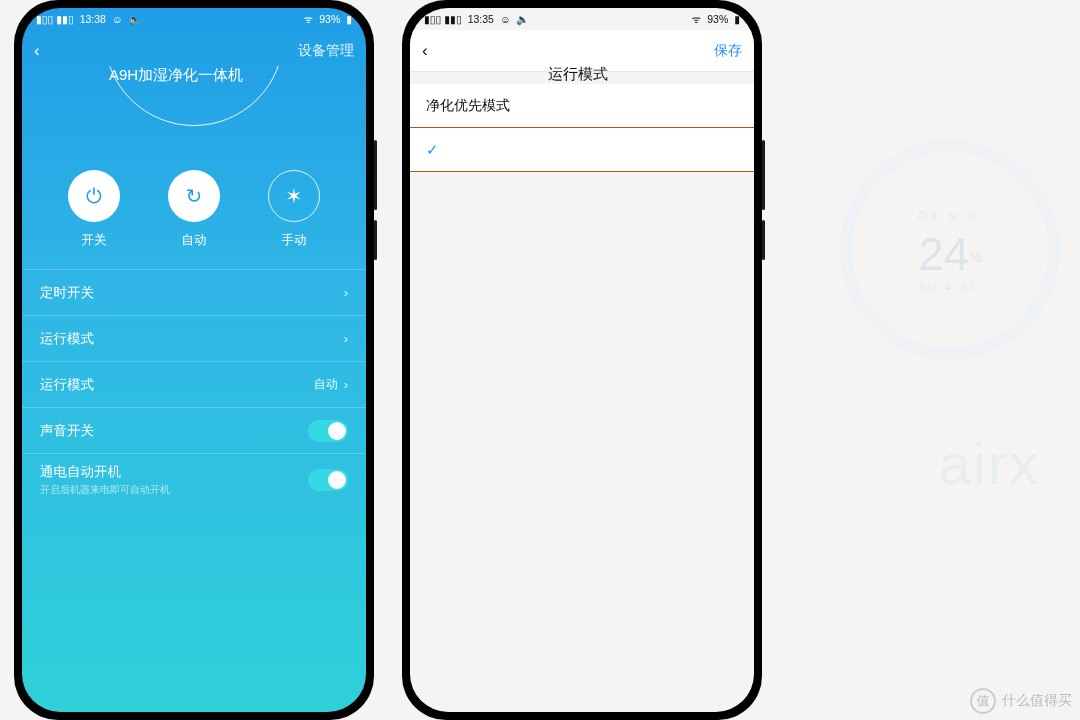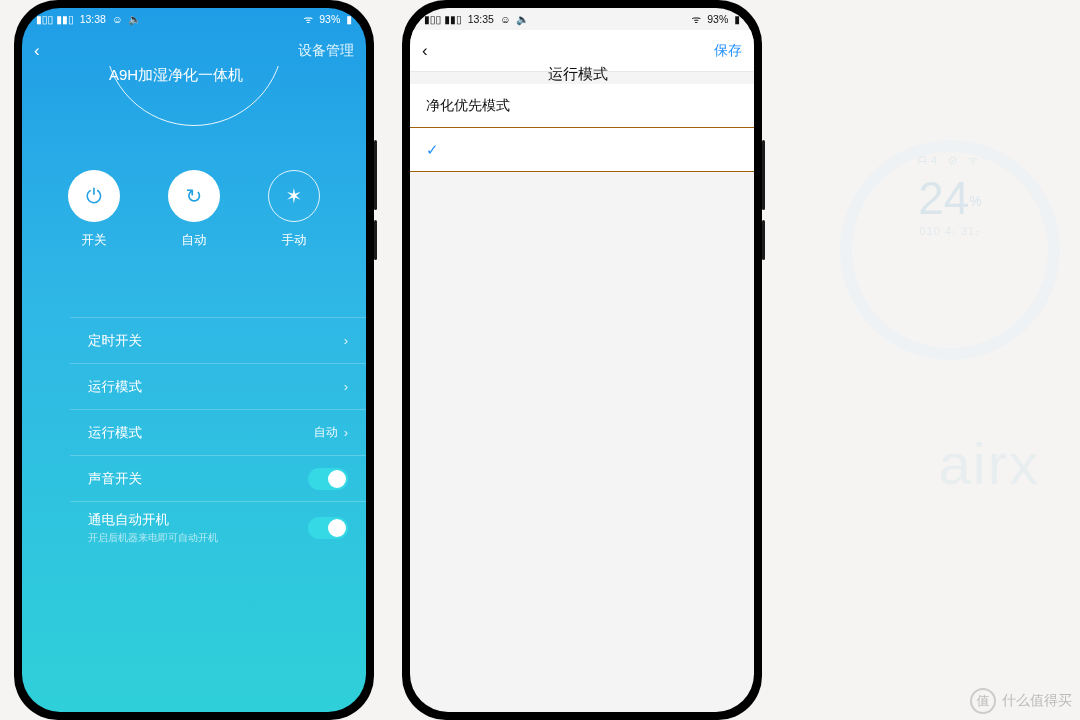--- a/index.html
+++ b/index.html
@@ -43,42 +43,42 @@
   .readings .unit { font-size:10px; margin-bottom:2px; }
 
   
   .modes { display:flex; justify-content:space-around; margin:44px 22px 0; }
   .mode { display:flex; flex-direction:column; align-items:center; gap:10px; font-size:12.5px; }
   .mode .circle { width:52px; height:52px; border-radius:50%; display:flex; align-items:center; justify-content:center; font-size:20px; }
   .mode .circle.solid  { background:#fff; color:#20a0e0; }
   .mode .circle.hollow { border:1.5px solid rgba(255,255,255,0.85); color:#fff; }
 
   
-  .settings { margin-top:68px;padding-left:48px; }
+  .settings { margin-top:20px; }
   .row { display:flex; align-items:center; padding:0 18px; height:46px; border-top:1px solid rgba(255,255,255,0.22); font-size:13.5px; }
   .row .rlabel { flex:1; }
   .row .rval { font-size:12px; opacity:0.9; margin-right:6px; }
   .row .chev { font-size:13px; opacity:0.85; }
   .row .sub  { font-size:10px; opacity:0.65; margin-top:2px; display:block; }
   .row.two-line { height:52px; }
   .row.two-line .stack { flex:1; }
 
   .toggle { width:40px; height:22px; border-radius:11px; background:rgba(255,255,255,0.35); position:relative; }
   .toggle.on { background:#35d9e6; }
   .toggle::after { content:""; position:absolute; top:2px; width:18px; height:18px; border-radius:50%; background:#fff; right:2px; }
 
   
   .list { margin-top:12px; background:#fff; }
   .li { height:44px; display:flex; align-items:center; padding:0 16px; font-size:14px; border-bottom:1px solid #a16207; }
   .li .check { color:#1e90ff; font-size:15px; }
   .li .litxt { flex:1; }
 
   
   .device { position:absolute; right:-40px; top:70px; width:340px; height:620px; }
-  .dial { width:220px; height:220px; border-radius:50%; border:12px solid #eef2f4; position:absolute; left:60px; top:70px; display:flex; flex-direction:column; align-items:center; color:#dbe6ec; }
+  .dial { width:220px; height:220px; border-radius:50%; border:12px solid #eef2f4; position:absolute; left:60px; top:70px; display:flex; flex-direction:column; align-items:center; justify-content:center; color:#dbe6ec; }
   .dial .icons { font-size:11px; letter-spacing:4px; opacity:0.7; }
   .dial .big { font-size:46px; font-weight:500; margin:4px 0 0; }
   .dial .big .pct { font-size:14px; vertical-align:8px; }
   .dial .sub2 { font-size:11px; opacity:0.7; letter-spacing:1px; }
   .brand { position:absolute; right:40px; top:430px; font-size:58px; color:#e8eef0; font-weight:500; letter-spacing:2px; }
 
   
   .wm { position:absolute; right:8px; bottom:6px; display:flex; align-items:center; color:#bbb; font-size:14px; }
   .wm .c { width:26px; height:26px; border-radius:50%; border:2px solid #ccc; display:flex; align-items:center; justify-content:center; font-size:13px; margin-right:6px; }
 

